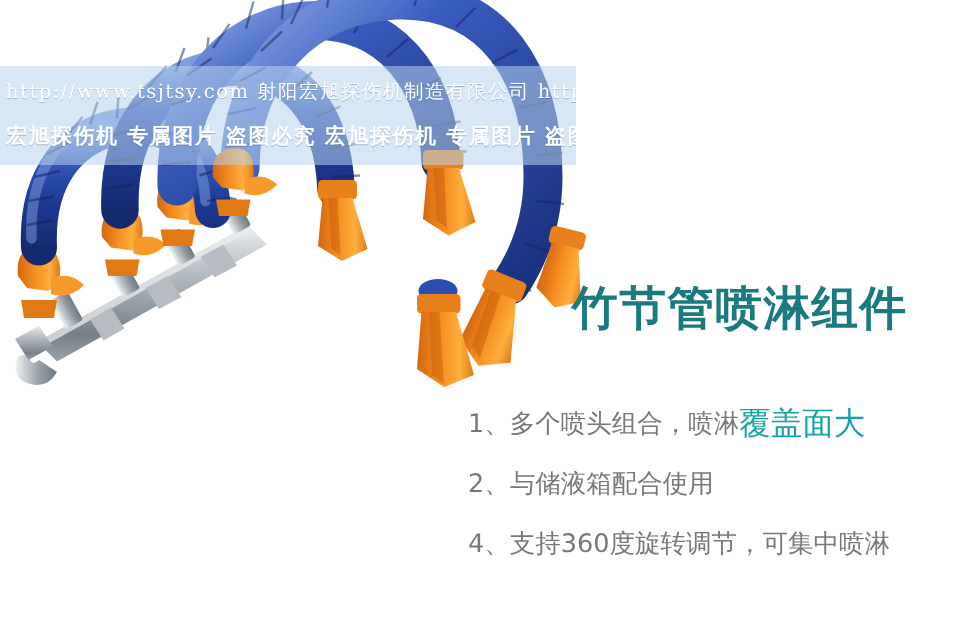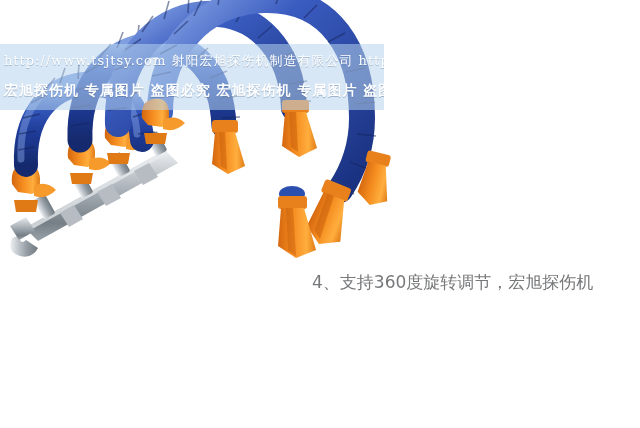--- a/index.html
+++ b/index.html
@@ -293,20 +293,29 @@
         <path d="M 6 35 l 23 0 l -2 11 l -19 0 Z" fill="#e07a15"></path>
       </g>
     </svg>
   </div>
 
   <div id="watermark-band">
     <div class="wm-line" id="wm-line-1">http://www.tsjtsy.com 射阳宏旭探伤机制造有限公司  http://www.</div>
     <div class="wm-line" id="wm-line-2">宏旭探伤机 专属图片 盗图必究   宏旭探伤机 专属图片 盗图必究</div>
   </div>
 
+  <div id="title-block">
+    <div id="product-title">竹节管喷淋组件</div>
+  </div>
 
   <ul id="feature-list">
     <li>
-      <span>4、</span><span>支持360度旋转调节，宏旭探伤机</span><span class="hl"></span>
+      <span>1、</span><span>多个喷头组合，喷淋</span><span class="hl">覆盖面大</span>
+    </li>
+    <li>
+      <span>2、</span><span>与储液箱配合使用</span><span class="hl"></span>
+    </li>
+    <li>
+      <span>4、</span><span>支持360度旋转调节，可集中喷淋</span><span class="hl"></span>
     </li>
   </ul>
 
 </div>
 
 </body></html>

